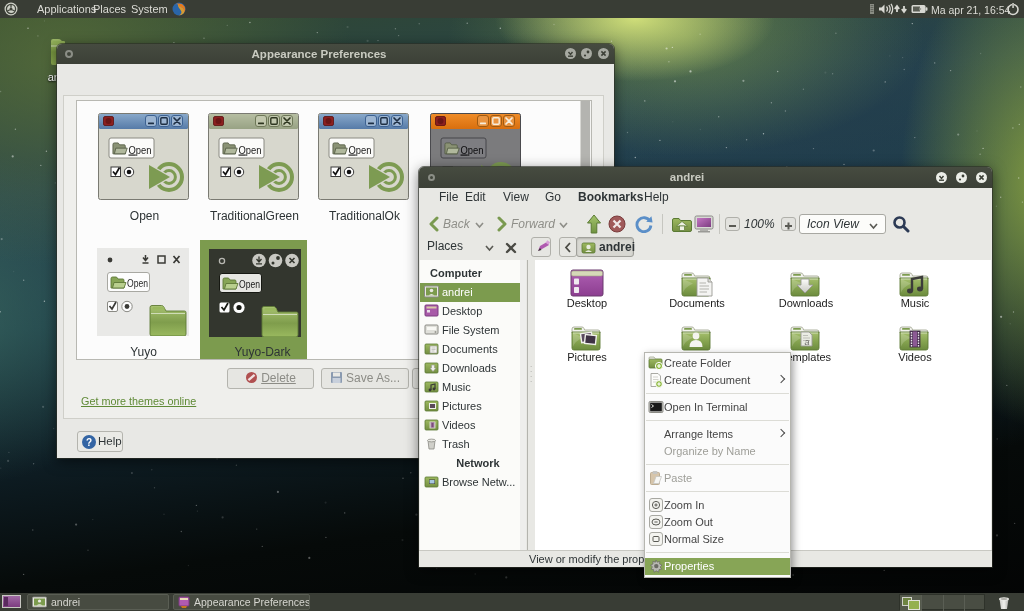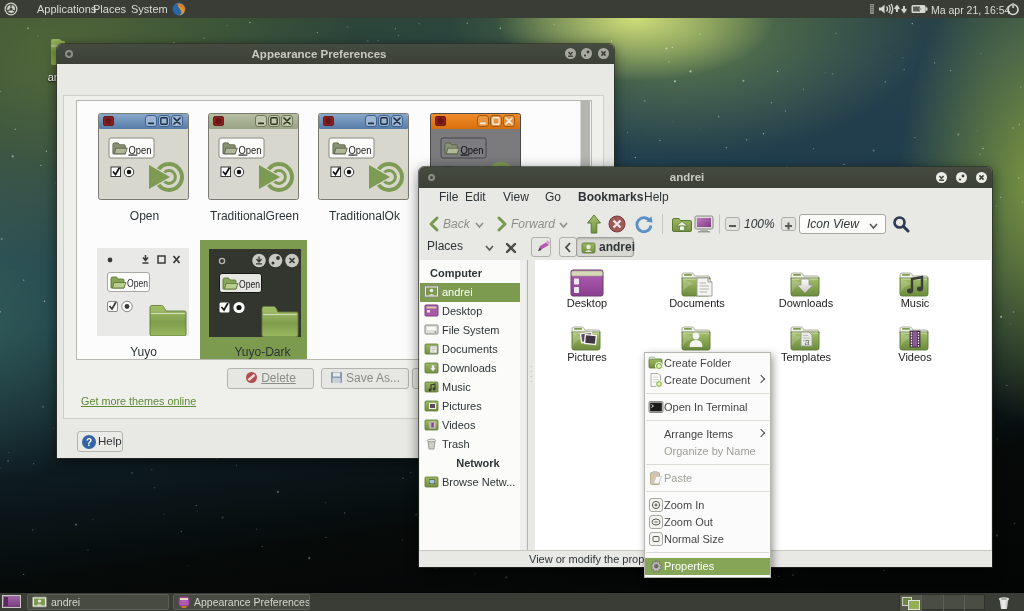--- a/index.html
+++ b/index.html
@@ -38,21 +38,21 @@
   position:absolute; left:0; top:593px; width:1024px; height:18px;
   background:#393d35; color:#d6d6d0; font-size:11px; z-index:60;
 }
 .task {
   position:absolute; top:1px; height:16px; background:#474b41;
   border:1px solid #5a5e54; border-radius:2px; color:#d6d6d0;
   font-size:10.5px; line-height:14px; padding-left:4px; white-space:nowrap; overflow:hidden;
 }
 
 #ctxmenu {
-  position:absolute; left:644px; top:352px; width:127px;
+  position:absolute; left:644px; top:352px; width:147px;
   background:#fbfbfb; border:1px solid #b6b6b0; z-index:50;
   font-size:11px; color:#454545;
   box-shadow:2px 3px 8px rgba(0,0,0,0.4);
   padding:2px 0;
 }
 .mi { position:relative; height:17px; line-height:17px; padding-left:19px; }
 .mi .ic { position:absolute; left:3px; top:0px; width:16px; height:16px; }
 .mi.dis { color:#9e9e98; }
 .mi.sel { background:#87a556; color:#ffffff; }
 .msep { height:1px; background:#dcdcd6; margin:4px 1px 5px 1px; }

